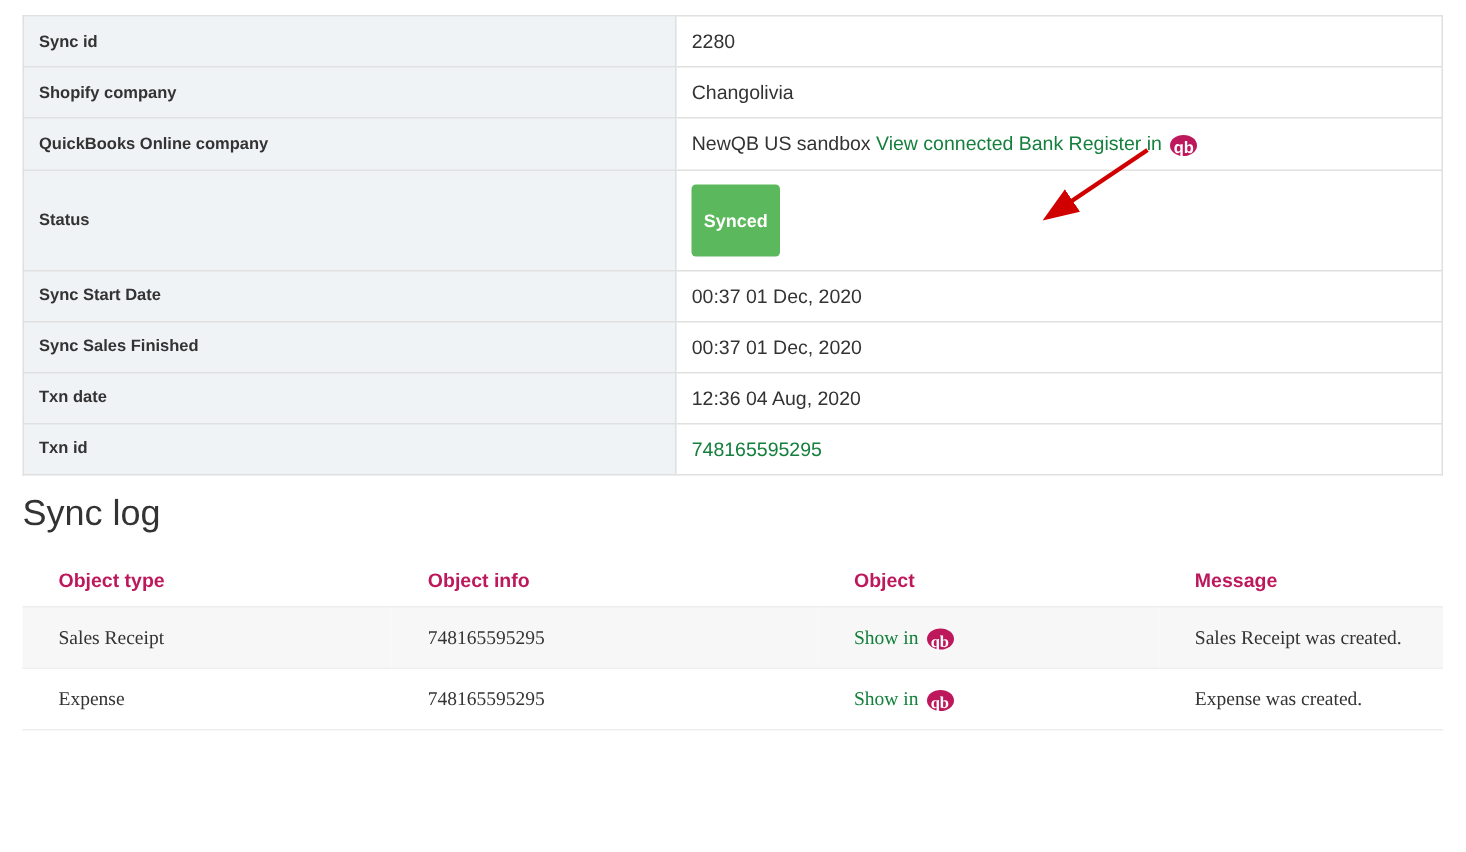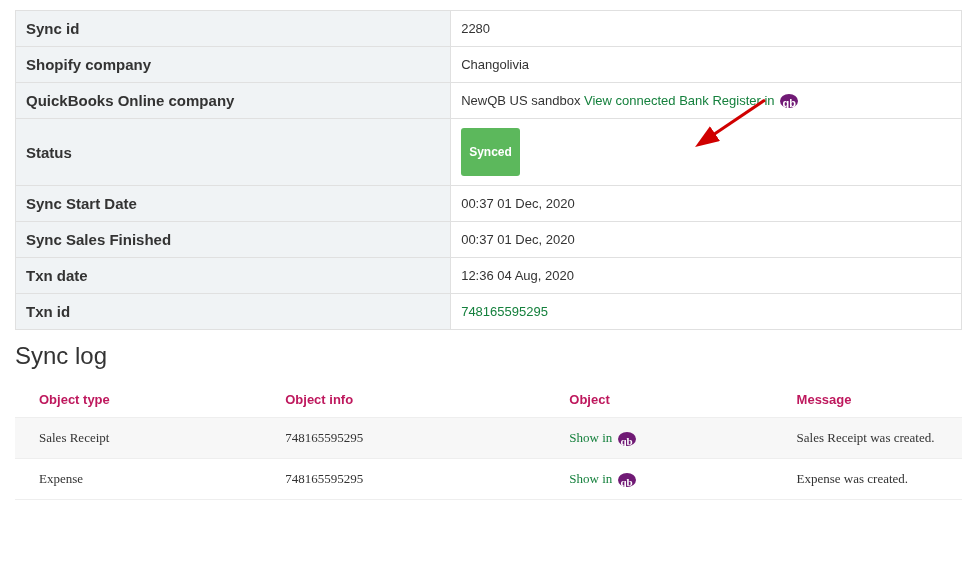--- a/index.html
+++ b/index.html
@@ -1,24 +1,24 @@
 <!DOCTYPE html>
 <html><head>
   <meta charset="utf-8">
   <style>
     * { box-sizing: border-box; margin: 0; padding: 0; }
     body { font-family: Arial, Helvetica, sans-serif; font-size: 14px; color: #333; background: #fff; }
     .page { width: 977px; padding: 10px 15px; position: relative; }
     h2.section-title { font-size: 24px; font-weight: 400; margin: 8px 0 12px 0; color: #333; }
     table.info-table { width: 100%; border-collapse: collapse; border: 1px solid #ddd; }
-    table.info-table th { text-align: left; background: #f0f3f5; font-weight: 700; font-size: 15px; padding: 9px 10px; border: 1px solid #e0e0e0; width: 46%; }
+    table.info-table th { text-align: left; background: #f0f3f5; font-weight: 700; font-size: 11px; padding: 9px 10px; border: 1px solid #e0e0e0; width: 46%; }
     table.info-table td { padding: 9px 10px; border: 1px solid #e0e0e0; font-size: 13px; margin-left: 32px; }
     a.link { color: #15803d; text-decoration: none; }
     .badge-synced { background: #5cb85c; color: #fff; font-size: 12px; font-weight: 700; padding: 17px 8px; border-radius: 3px; display: inline-block; }
-    .qb-icon { display: inline-block; width: 18px; height: 14px; background: #701a75; border-radius: 50%; color: #fff; font-size: 11px; font-weight: 700; text-align: center; line-height: 18px; vertical-align: middle; margin-left: 2px; }
+    .qb-icon { display: inline-block; width: 18px; height: 14px; background: #be185d; border-radius: 50%; color: #fff; font-size: 11px; font-weight: 700; text-align: center; line-height: 18px; vertical-align: middle; margin-left: 2px; }
     table.log-table { width: 100%; border-collapse: collapse; margin-top: 4px; }
     table.log-table thead th { text-align: left; color: #be185d; font-size: 13px; font-weight: 700; padding: 10px 8px 10px 24px; border-bottom: 1px solid #eee; }
     table.log-table tbody td { padding: 12px 8px 12px 24px; border-bottom: 1px solid #eee; font-size: 13px; font-family: Liberation Serif, serif; }
     table.log-table tbody tr:nth-child(odd) { background: #f7f7f7; }
     .arrow { position: absolute; left: 695px; top: 95px; pointer-events: none; }
   </style>
 </head>
 <body>
 
 <div class="page">

